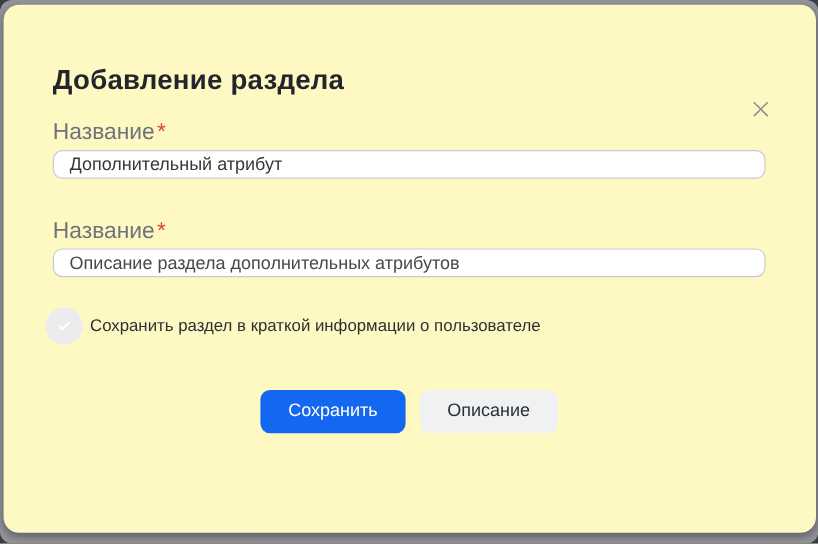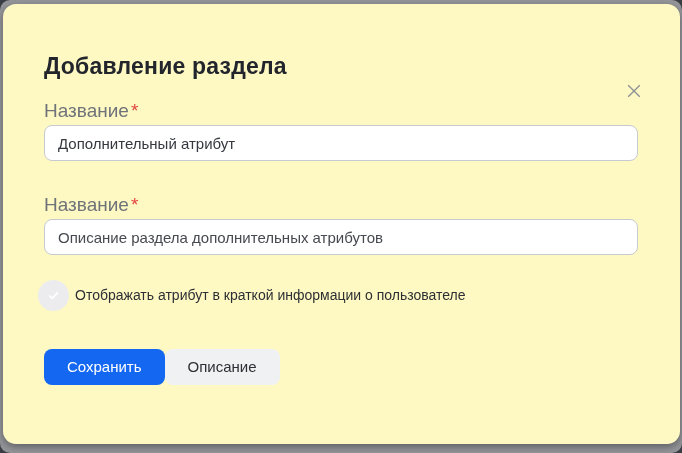--- a/index.html
+++ b/index.html
@@ -61,21 +61,21 @@
     display: block;
     font-size: 19px;
     line-height: 16px;
     color: #6f737a;
   }
   .req-mark { color: #e0463f; margin-left: 2px; }
   .text-input {
     display: block;
     margin-top: 6px;
     width: 100%;
-    height: 36px;
+    height: 24px;
     border: 1px solid #c7cad0;
     border-radius: 8px;
     padding: 0 13px;
     font-family: "Liberation Sans", sans-serif;
     font-size: 15px;
     color: #35383e;
     background: #ffffff;
     outline: none;
   }
   .text-input.secondary-value { color: #46494f; }
@@ -109,21 +109,22 @@
   .checkbox-label {
     font-size: 14px;
     line-height: 20px;
     color: #2c2f34;
     cursor: default;
   }
   .buttons-row {
     margin-top: 44px;
     display: flex;
     align-items: center;
-    gap: 0;
+    gap: 12px;
+    justify-content: center;
   }
   .btn {
     height: 36px;
     border: none;
     border-radius: 8px;
     font-family: "Liberation Sans", sans-serif;
     font-size: 15px;
     line-height: 36px;
     padding: 0 23px;
     cursor: pointer;
@@ -160,21 +161,21 @@
     </div>
 
     <div class="checkbox-row">
       <span class="checkbox-box" role="checkbox" aria-checked="true">
         <span style="display:flex;">
           <svg width="13" height="13" viewBox="0 0 16 16">
             <path d="M3.2 8.4 L6.4 11.6 L12.8 4.8" stroke="#ffffff" stroke-width="2.2" fill="none" stroke-linecap="round" stroke-linejoin="round"></path>
           </svg>
         </span>
       </span>
-      <span class="checkbox-label">Отображать атрибут в краткой информации о пользователе</span>
+      <span class="checkbox-label">Сохранить раздел в краткой информации о пользователе</span>
     </div>
 
     <div class="buttons-row">
       <button class="btn btn-primary">Сохранить</button>
       <button class="btn btn-secondary">Описание</button>
     </div>
 
   </div>
 </div>
 

